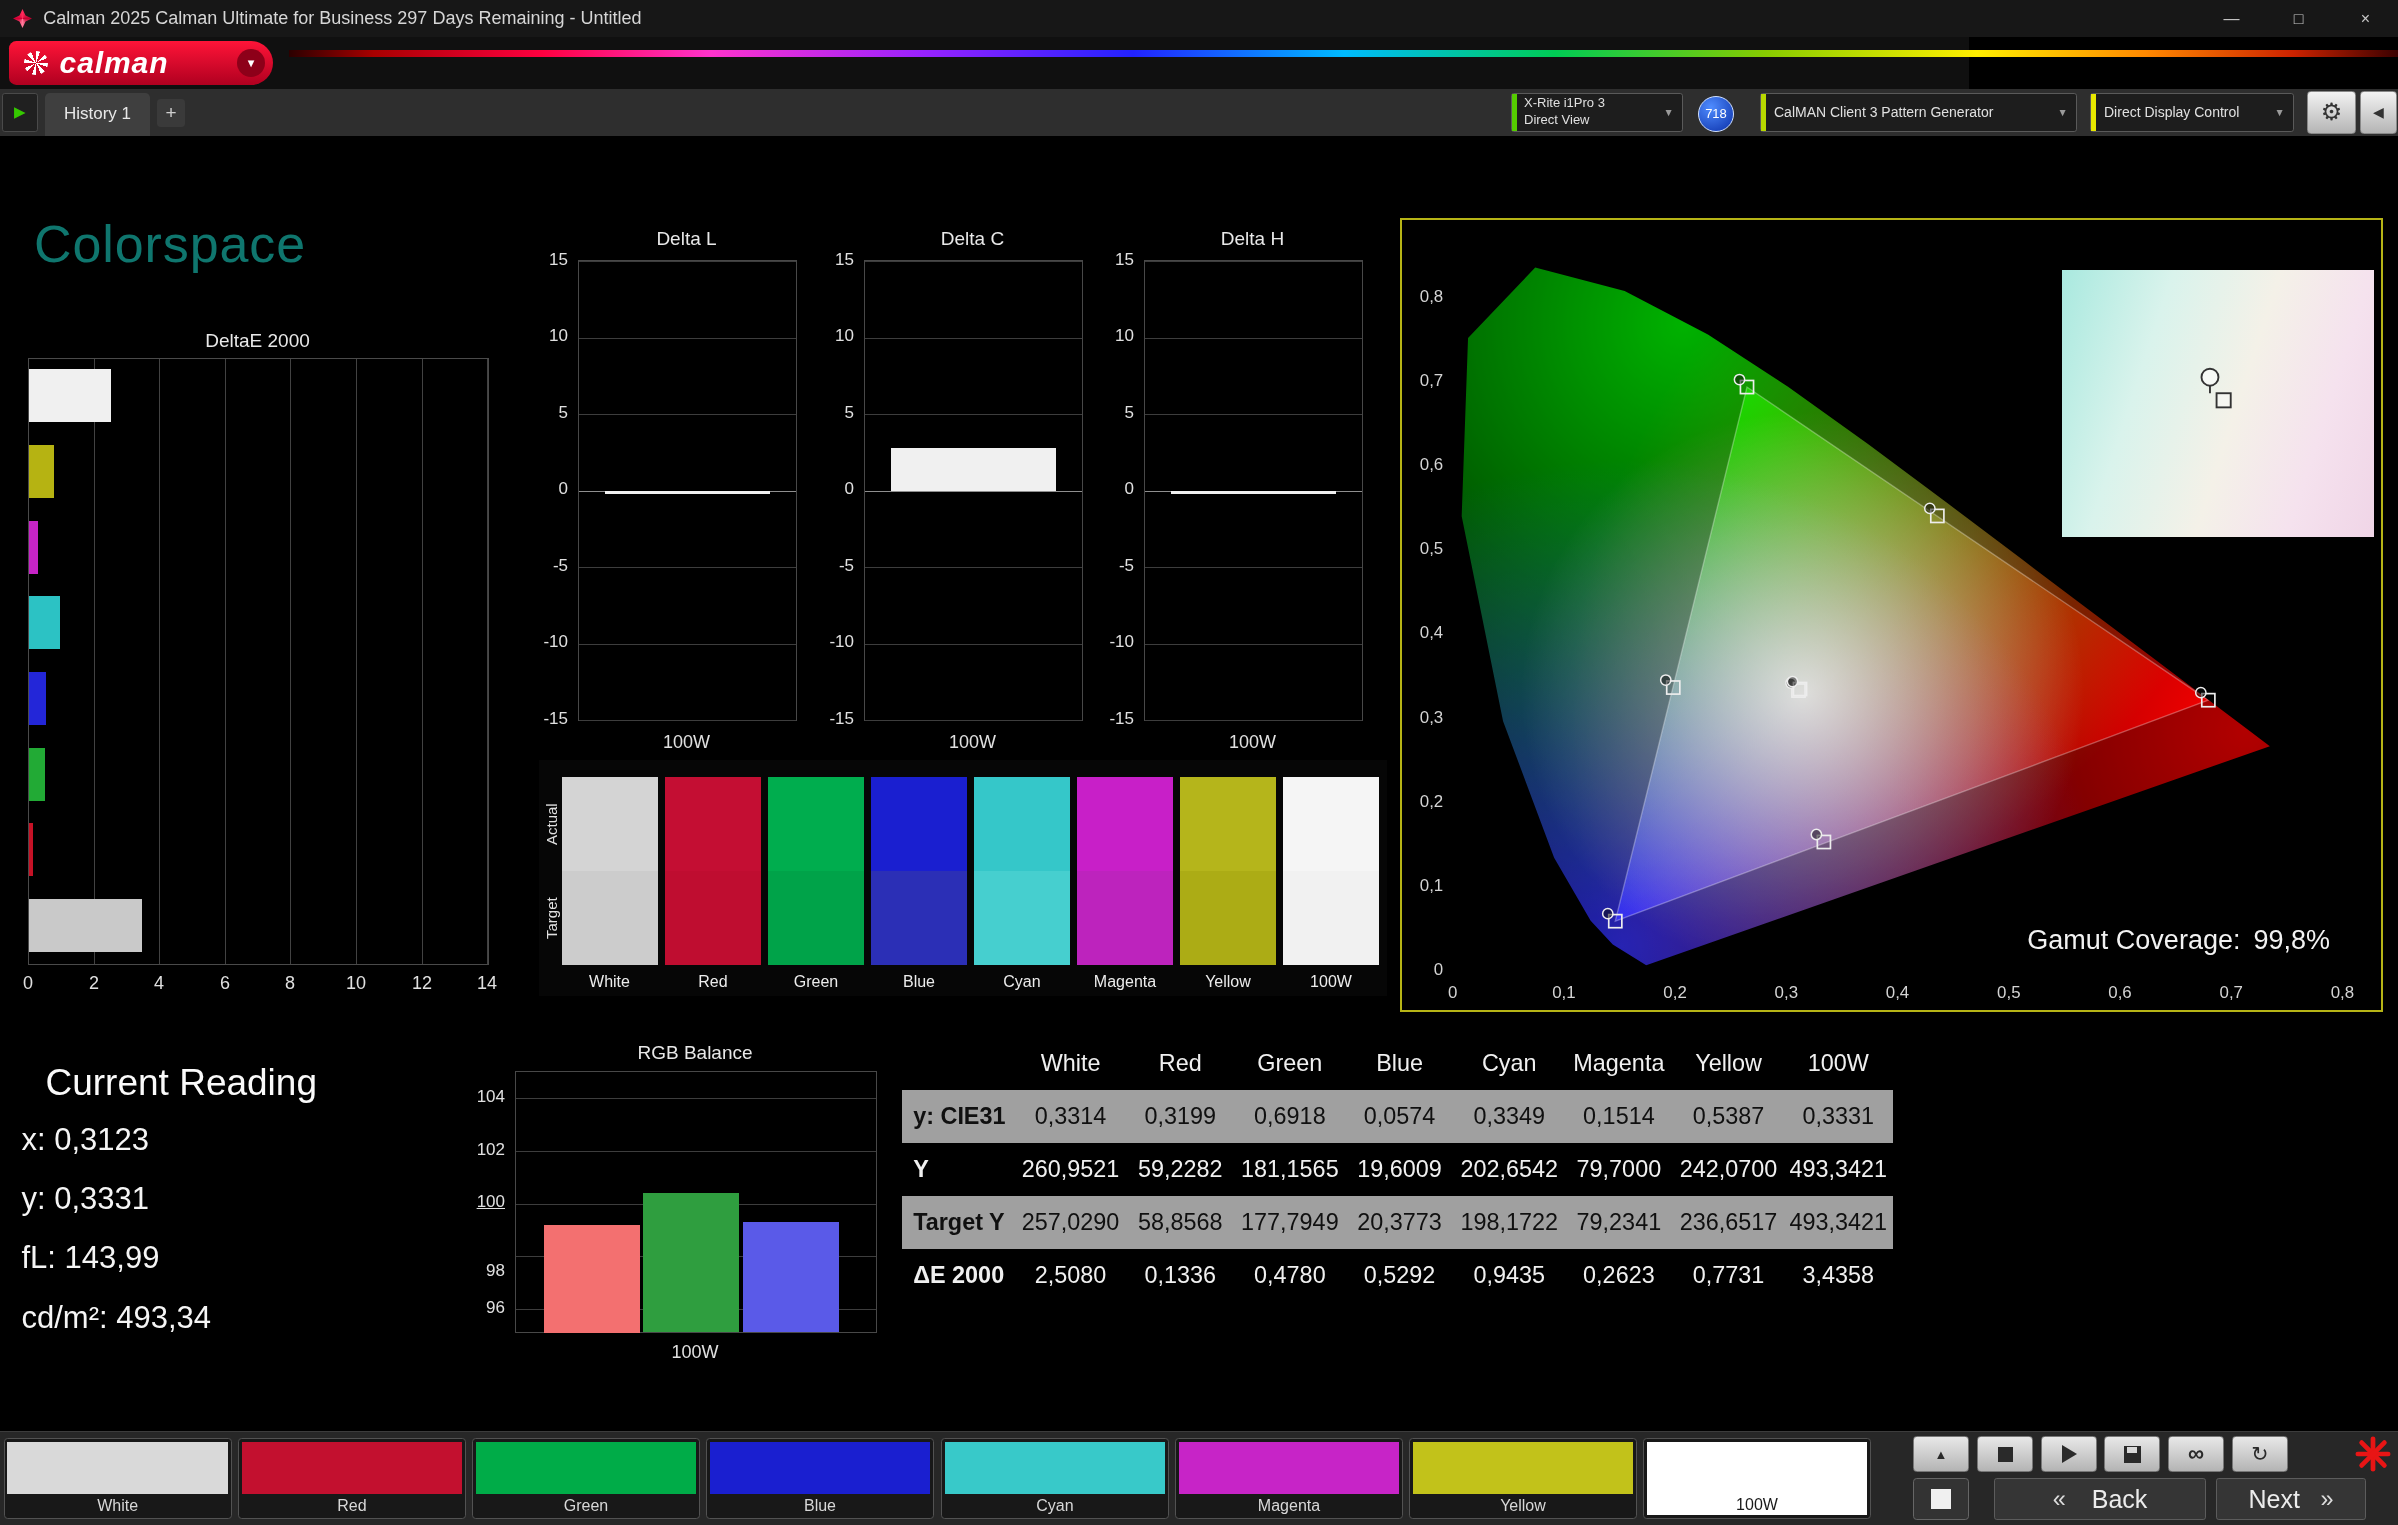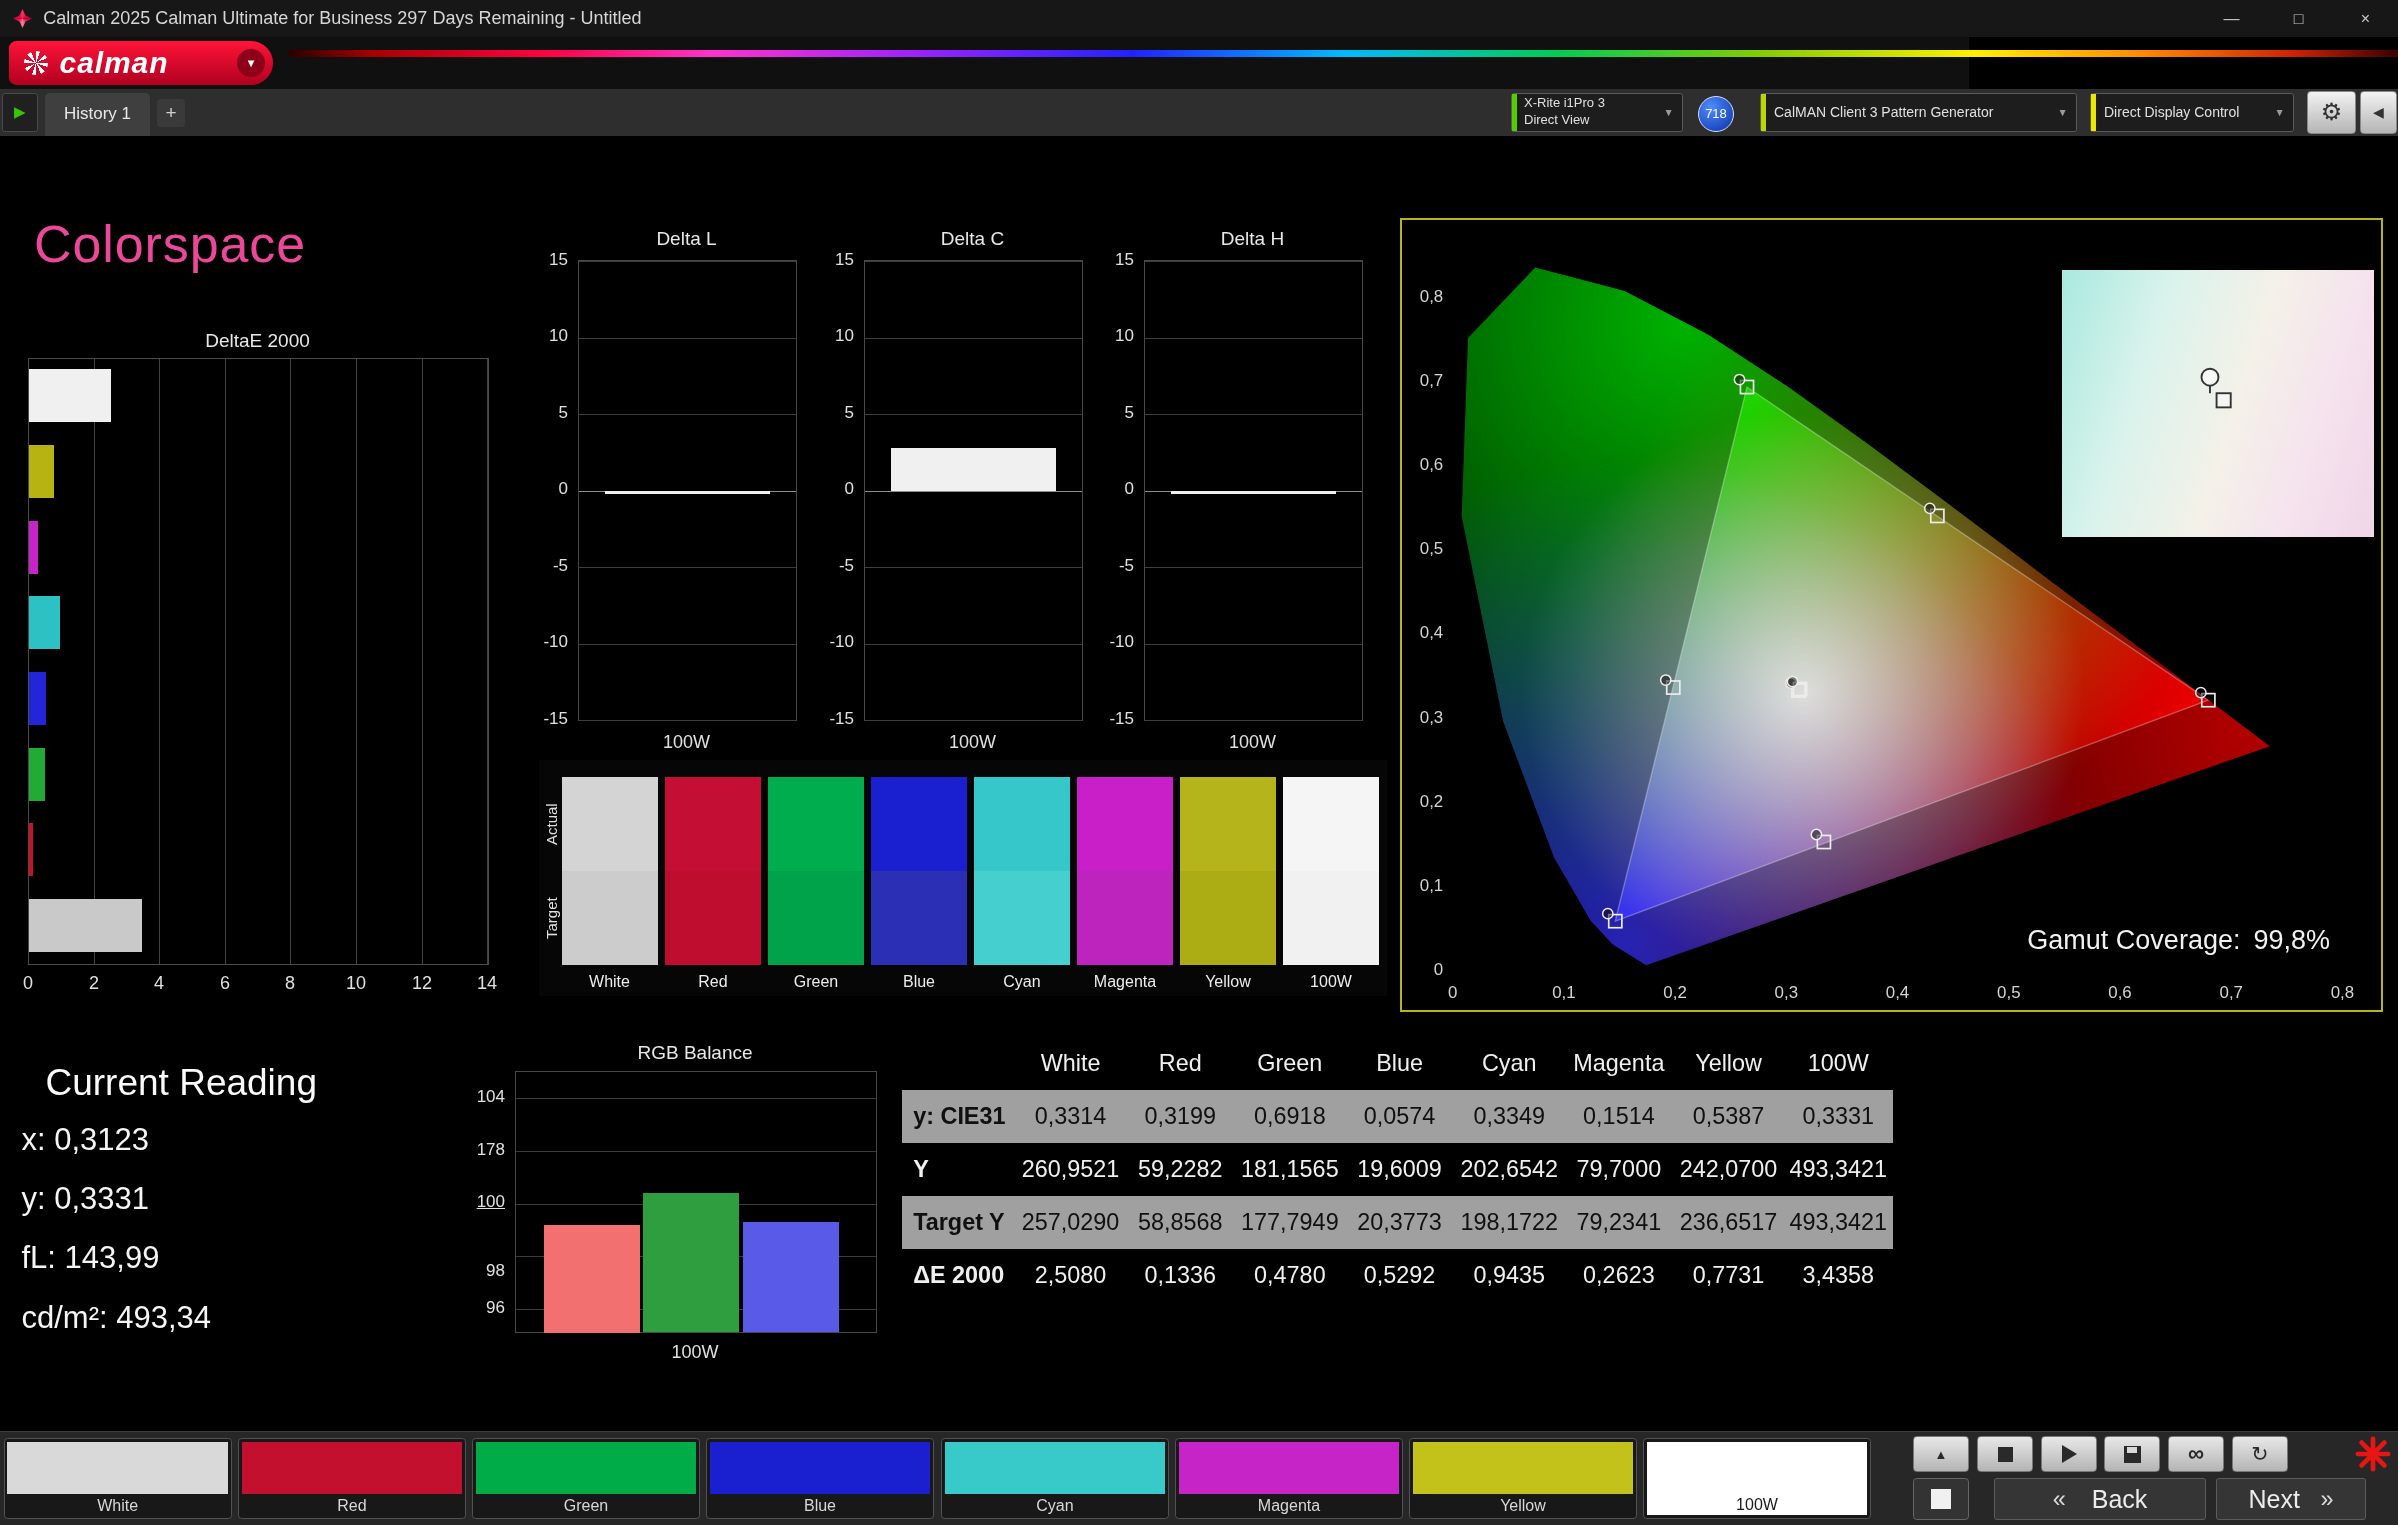--- a/index.html
+++ b/index.html
@@ -54,21 +54,21 @@
   .dd-label1{padding-left:13px;}
   #gear-btn{position:absolute;left:2307px;top:1.9px;width:49px;height:43px;
       background:linear-gradient(#f2f2f2,#b5b5b5);border:0.9px solid #888;border-radius:3.7px;
       display:flex;align-items:center;justify-content:center;font-size:24px;color:#333;box-sizing:border-box;}
   #collapse-btn{position:absolute;left:2360px;top:1.9px;width:37px;height:43px;
       background:linear-gradient(#f2f2f2,#b5b5b5);border:0.9px solid #888;border-radius:3.7px;
       display:flex;align-items:center;justify-content:center;font-size:14px;color:#333;box-sizing:border-box;}
 
   
   .main-bg{position:absolute;top:136px;left:0;width:2399px;height:1295px;background:#000;}
-  #page-title{position:absolute;left:34px;top:214px;font-size:52px;color:#ec4899;letter-spacing:0.9px;}
+  #page-title{position:absolute;left:34px;top:214px;font-size:52px;color:#0f766e;letter-spacing:0.9px;}
 
   
   #deltae-title{position:absolute;left:28px;top:330px;width:459px;text-align:center;font-size:19px;color:#e8e8e8;}
   #deltae-plot{position:absolute;left:28px;top:358px;width:459px;height:605px;border:0.9px solid #4a4a4a;}
   .vgrid{position:absolute;top:0;bottom:0;width:0.9px;background:#424242;}
   .hbar{position:absolute;left:0;}
   #deltae-xticks{position:absolute;left:28px;top:973px;width:459px;height:24px;font-size:18px;color:#e0e0e0;}
   .xtick{position:absolute;transform:translateX(-50%);}
 
   
@@ -432,21 +432,21 @@
 <div class="cr-line" id="cr-0">x: 0,3123</div>
 <div class="cr-line" id="cr-1">y: 0,3331</div>
 <div class="cr-line" id="cr-2">fL: 143,99</div>
 <div class="cr-line" id="cr-3">cd/m²: 493,34</div>
 
 <div id="rgb-title">RGB Balance</div>
 <div id="rgb-plot">
     <div class="hgrid" style="top: 26px;"></div>
     <div class="ytick" style="top: 15px;">104</div>
     <div class="hgrid" style="top: 79px;"></div>
-    <div class="ytick" style="top: 68px;">178</div>
+    <div class="ytick" style="top: 68px;">102</div>
     <div class="hgrid" style="top: 132px;"></div>
     <div class="ytick" style="top: 120px; text-decoration: underline;">100</div>
     <div class="hgrid" style="top: 184px;"></div>
     <div class="ytick" style="top: 173px; margin-top: 16px;">98</div>
     <div class="hgrid" style="top: 237px;"></div>
     <div class="ytick" style="top: 226px;">96</div>
     <div class="vbar" style="left: 28px; width: 96px; top: 153px; height: 108px; background: rgb(243, 112, 112);"></div>
     <div class="vbar" style="left: 127px; width: 96px; top: 121px; height: 139px; background: rgb(47, 158, 63);"></div>
     <div class="vbar" style="left: 227px; width: 96px; top: 150px; height: 110px; background: rgb(90, 90, 232);"></div>
   </div>

